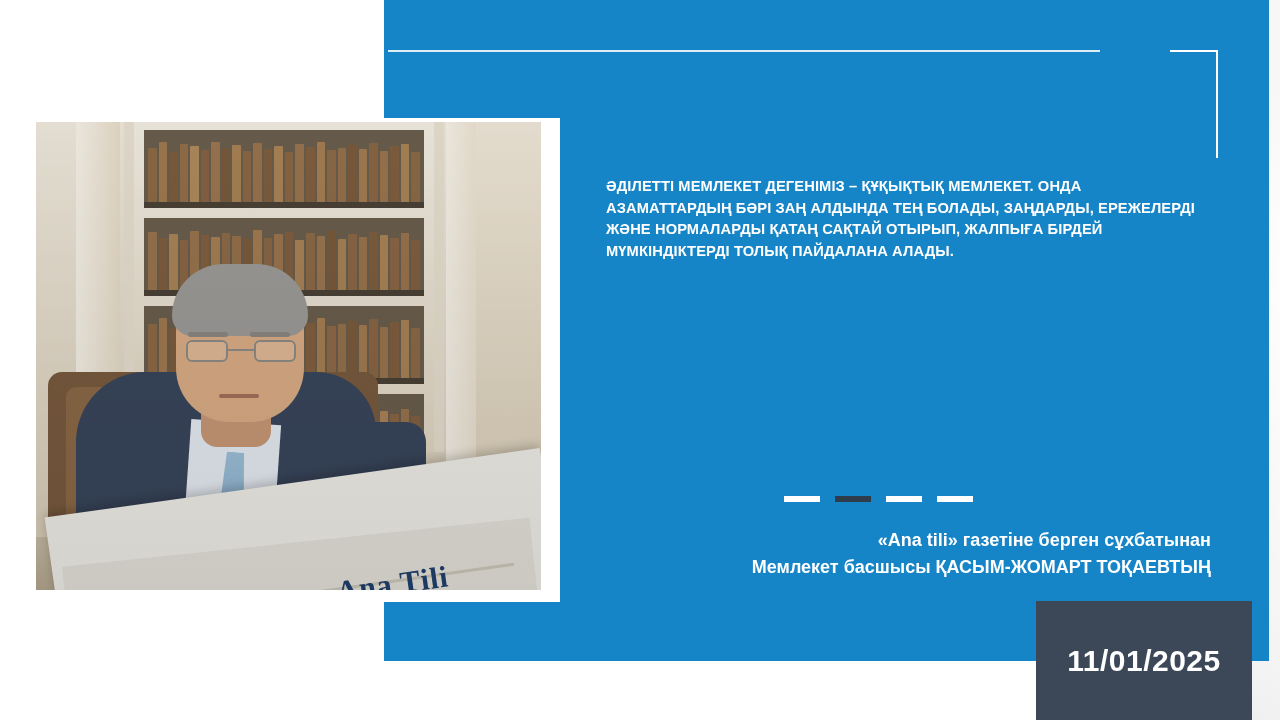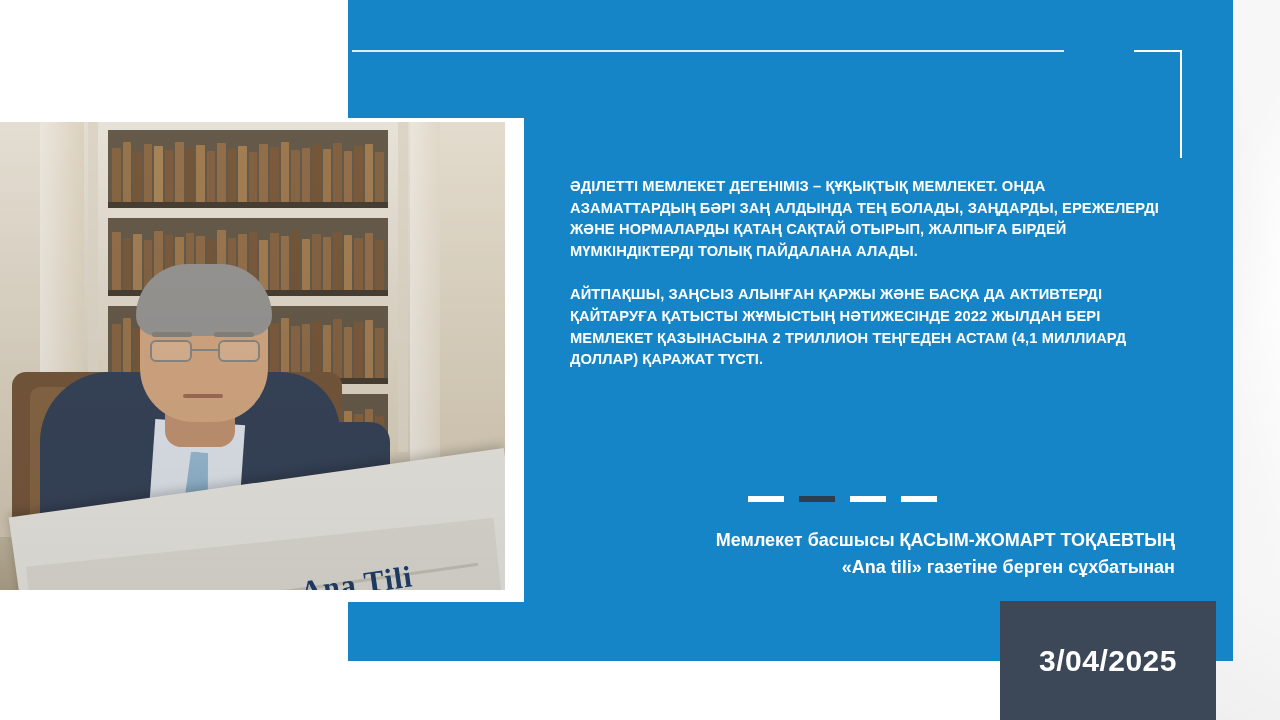--- a/index.html
+++ b/index.html
@@ -12,20 +12,21 @@
     height: 720px;
     overflow: hidden;
     font-family: "Liberation Sans", sans-serif;
     position: relative;
   }
   .stage {
     position: absolute;
     inset: 0;
     background: #ffffff;
     overflow: hidden;
+    margin-left: 36px;
   }
   
   .silk {
     position: absolute;
     right: 0;
     top: 0;
     width: 200px;
     height: 720px;
     background:
       linear-gradient(105deg, rgba(0,0,0,0.05) 0%, rgba(0,0,0,0) 18%),
@@ -569,30 +570,29 @@
     <div class="newspaper"></div>
     <div class="np-fold"></div>
     <div class="np-line" style="left:60px; top:470px; width:420px;"></div>
     <div class="np-title">Ana Tili</div>
 
     <div class="photo-shade"></div>
   </div>
 
   <div class="quote-block">
     <p class="para bold">ӘДІЛЕТТІ МЕМЛЕКЕТ ДЕГЕНІМІЗ – ҚҰҚЫҚТЫҚ МЕМЛЕКЕТ. ОНДА АЗАМАТТАРДЫҢ БӘРІ ЗАҢ АЛДЫНДА ТЕҢ БОЛАДЫ, ЗАҢДАРДЫ, ЕРЕЖЕЛЕРДІ ЖӘНЕ НОРМАЛАРДЫ ҚАТАҢ САҚТАЙ ОТЫРЫП, ЖАЛПЫҒА БІРДЕЙ МҮМКІНДІКТЕРДІ ТОЛЫҚ ПАЙДАЛАНА АЛАДЫ.</p>
-    <p class="para bold">АЙТПАҚШЫ, ЗАҢСЫЗ АЛЫНҒАН ҚАРЖЫ ЖӘНЕ БАСҚА ДА АКТИВТЕРДІ ҚАЙТАРУҒА ҚАТЫСТЫ ЖҰМЫСТЫҢ НӘТИЖЕСІНДЕ 2022 ЖЫЛДАН БЕРІ МЕМЛЕКЕТ ҚАЗЫНАСЫНА 2 ТРИЛЛИОН ТЕҢГЕДЕН АСТАМ (4,1 МИЛЛИАРД ДОЛЛАР)  ҚАРАЖАТ ТҮСТІ.</p>
   </div>
 
   <div class="dashes">
     <span></span>
     <span class="dark"></span>
     <span></span>
     <span></span>
   </div>
 
   <div class="attribution">
+    <div>«Ana tili» газетіне берген сұхбатынан</div>
     <div>Мемлекет басшысы ҚАСЫМ-ЖОМАРТ ТОҚАЕВТЫҢ</div>
-    <div>«Ana tili» газетіне берген сұхбатынан</div>
   </div>
 
-  <div class="date-badge">3/04/2025</div>
+  <div class="date-badge">11/01/2025</div>
 
 </div>
 
 </body></html>

